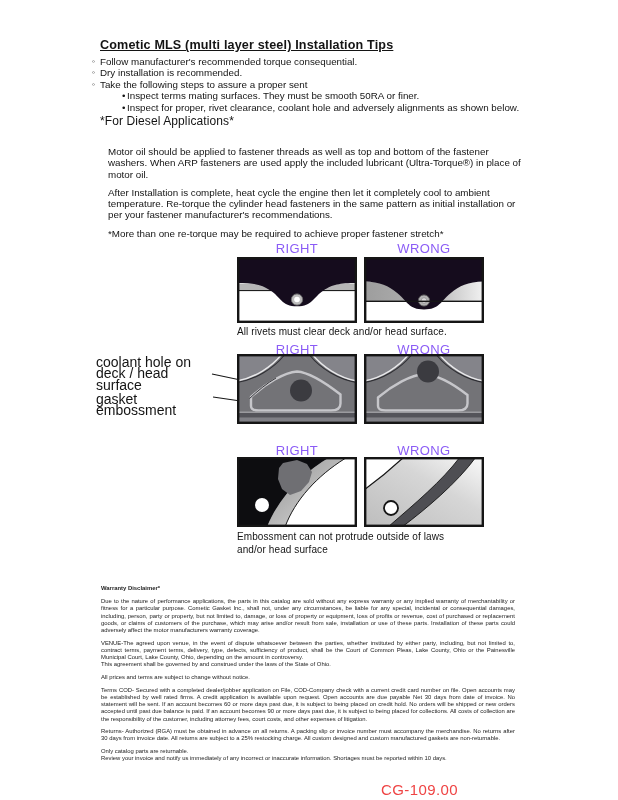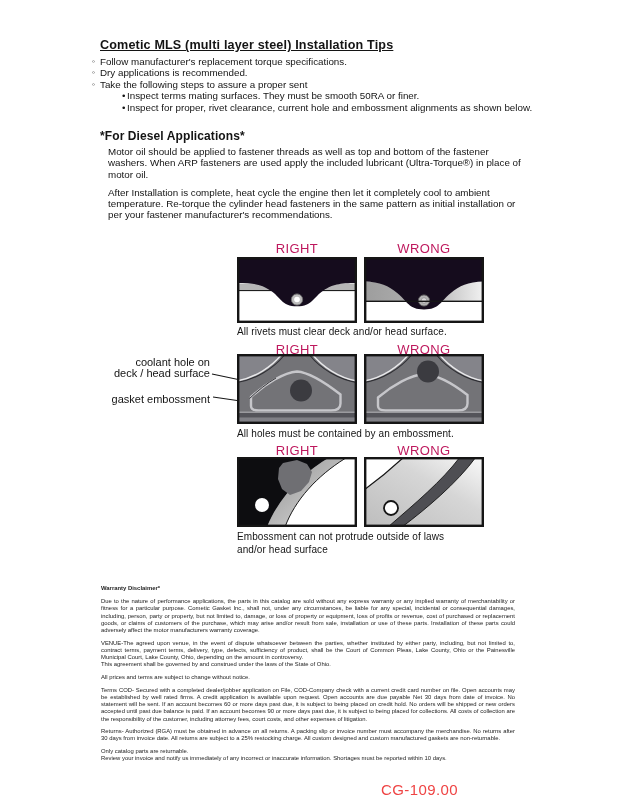--- a/index.html
+++ b/index.html
@@ -9,69 +9,70 @@
   }
   .title{
     position:absolute;left:100px;top:26px;font-size:12.6px;font-weight:bold;
     text-decoration:underline;letter-spacing:.15px;white-space:nowrap;
   }
   .bullets{position:absolute;left:92px;top:44px;width:460px;font-size:9.8px;line-height:11.4px;}
   .b{display:flex;}
   .bm{width:8px;flex:0 0 8px;font-size:8.2px;}
   .b.sub{margin-left:30px;}
   .b.sub .bm{width:5px;flex:0 0 5px;font-size:9.8px;}
-  .diesel-h{position:absolute;left:100px;top:117px;font-size:12px;font-weight:bold;letter-spacing:.1px;}
+  .diesel-h{position:absolute;left:100px;top:102px;font-size:12px;font-weight:normal;letter-spacing:.1px;}
   .paras{position:absolute;left:108px;top:134px;width:415px;font-size:9.8px;line-height:11.3px;}
   .paras p{margin:0 0 7px;}
-  .fl{position:absolute;width:120px;text-align:center;font-size:13px;letter-spacing:.4px;color:#be185d;}
+  .fl{position:absolute;width:120px;text-align:center;font-size:13px;letter-spacing:.4px;color:#8b5cf6;}
   .figbox{position:absolute;width:120px;}
   .figbox svg{display:block;width:100%;height:100%;}
   .cap{position:absolute;left:237px;font-size:10px;font-weight:normal;letter-spacing:.1px;white-space:pre-line;line-height:13px;width:260px;}
-  .side{position:absolute;left:96px;width:114px;text-align:right;font-size:11px;line-height:11.4px;white-space:pre-line;}
+  .side{position:absolute;left:96px;width:114px;text-align:left;font-size:14px;line-height:11.4px;white-space:pre-line;}
   .leaders{position:absolute;left:205px;top:348px;width:100px;height:50px;}
   .warranty{position:absolute;left:101px;top:573px;width:414px;font-size:5.9px;line-height:7.2px;color:#232323;}
   .warranty .wh{font-weight:bold;margin:0 0 6px;}
   .warranty p{margin:0 0 5.5px;white-space:pre-line;text-align:justify;}
   .code{position:absolute;left:381px;top:769px;font-size:15px;letter-spacing:.4px;color:#ef4444;}
 </style>
 </head>
 <body>
 
 <div class="sheet">
 
   <div class="title">Cometic MLS (multi layer steel) Installation Tips</div>
 
   <div class="bullets">
     <div class="b">
       <span class="bm">◦</span>
-      <span>Follow manufacturer's replacement torque specifications.</span>
+      <span>Follow manufacturer's recommended torque consequential.</span>
     </div>
     <div class="b">
       <span class="bm">◦</span>
-      <span>Dry applications is recommended.</span>
+      <span>Dry installation is recommended.</span>
     </div>
     <div class="b">
       <span class="bm">◦</span>
       <span>Take the following steps to assure a proper sent</span>
     </div>
     <div class="b sub">
       <span class="bm">•</span>
       <span>Inspect terms mating surfaces.  They must be smooth 50RA or finer.</span>
     </div>
     <div class="b sub">
       <span class="bm">•</span>
-      <span>Inspect for proper, rivet clearance, current hole and embossment alignments as shown below.</span>
+      <span>Inspect for proper, rivet clearance, coolant hole and adversely alignments as shown below.</span>
     </div>
   </div>
 
   <div class="diesel-h">*For Diesel Applications*</div>
 
   <div class="paras">
     <p>Motor oil should be applied to fastener threads as well as top and bottom of the fastener washers. When ARP fasteners are used apply the included lubricant (Ultra-Torque®) in place of motor oil.</p>
     <p>After Installation is complete, heat cycle the engine then let it completely cool to ambient temperature. Re-torque the cylinder head fasteners in the same pattern as initial installation or per your fastener manufacturer's recommendations.</p>
+    <p>*More than one re-torque may be required to achieve proper fastener stretch*</p>
   </div>
 
   <div class="fl" style="left:237px;top:229px">RIGHT</div>
   <div class="fl" style="left:364px;top:229px">WRONG</div>
 
   <div class="figbox" style="left:237px;top:245px;height:66px">
     <svg viewBox="0 0 120 66">
       <rect width="120" height="66" fill="#ffffff"></rect>
       <rect x="0" y="26.5" width="120" height="6.8" fill="#b6b6b6"></rect>
       <rect x="0" y="33" width="120" height="1.1" fill="#1f1f1f"></rect>
@@ -145,21 +146,20 @@
       <path d="M75,0 C85,12.5 102,24 120,27" fill="none" stroke="#e8e8ea" stroke-width="1.5"></path>
       <path d="M60,20 C47,21 29,31 14,43.5 L14,52 C14,55.5 16.5,56.5 21.5,56.5 L94,56.5 C100.5,56.5 103.5,54.5 103.5,49.5 L103.5,41 C90,30.5 73.5,21 60,20 Z" fill="none" stroke="#c6c6ca" stroke-width="2.4"></path>
       <circle cx="64" cy="17.5" r="11" fill="#3b3b40"></circle>
       <rect x="0" y="57.5" width="120" height="1.5" fill="#9b9b9f"></rect>
       <rect x="0" y="59" width="120" height="4.6" fill="#54545a"></rect>
       <rect x="0" y="63.6" width="120" height="6.4" fill="#808086"></rect>
       <rect x="1.2" y="1.2" width="117.6" height="67.6" fill="none" stroke="#151515" stroke-width="2.4"></rect>
     </svg>
   </div>
 
-  <div class="cap" style="top:415px">All holes must be contained by an embossment.</div>
 
   <div class="fl" style="left:237px;top:431px">RIGHT</div>
   <div class="fl" style="left:364px;top:431px">WRONG</div>
 
   <div class="figbox" style="left:237px;top:445px;height:70px">
     <svg viewBox="0 0 120 70">
       <defs>
         <linearGradient id="g2" x1="0" y1="0" x2="1" y2="1">
           <stop offset="0" stop-color="#8f8f8f"></stop>
             <stop offset="1" stop-color="#e0e0e0"></stop>

